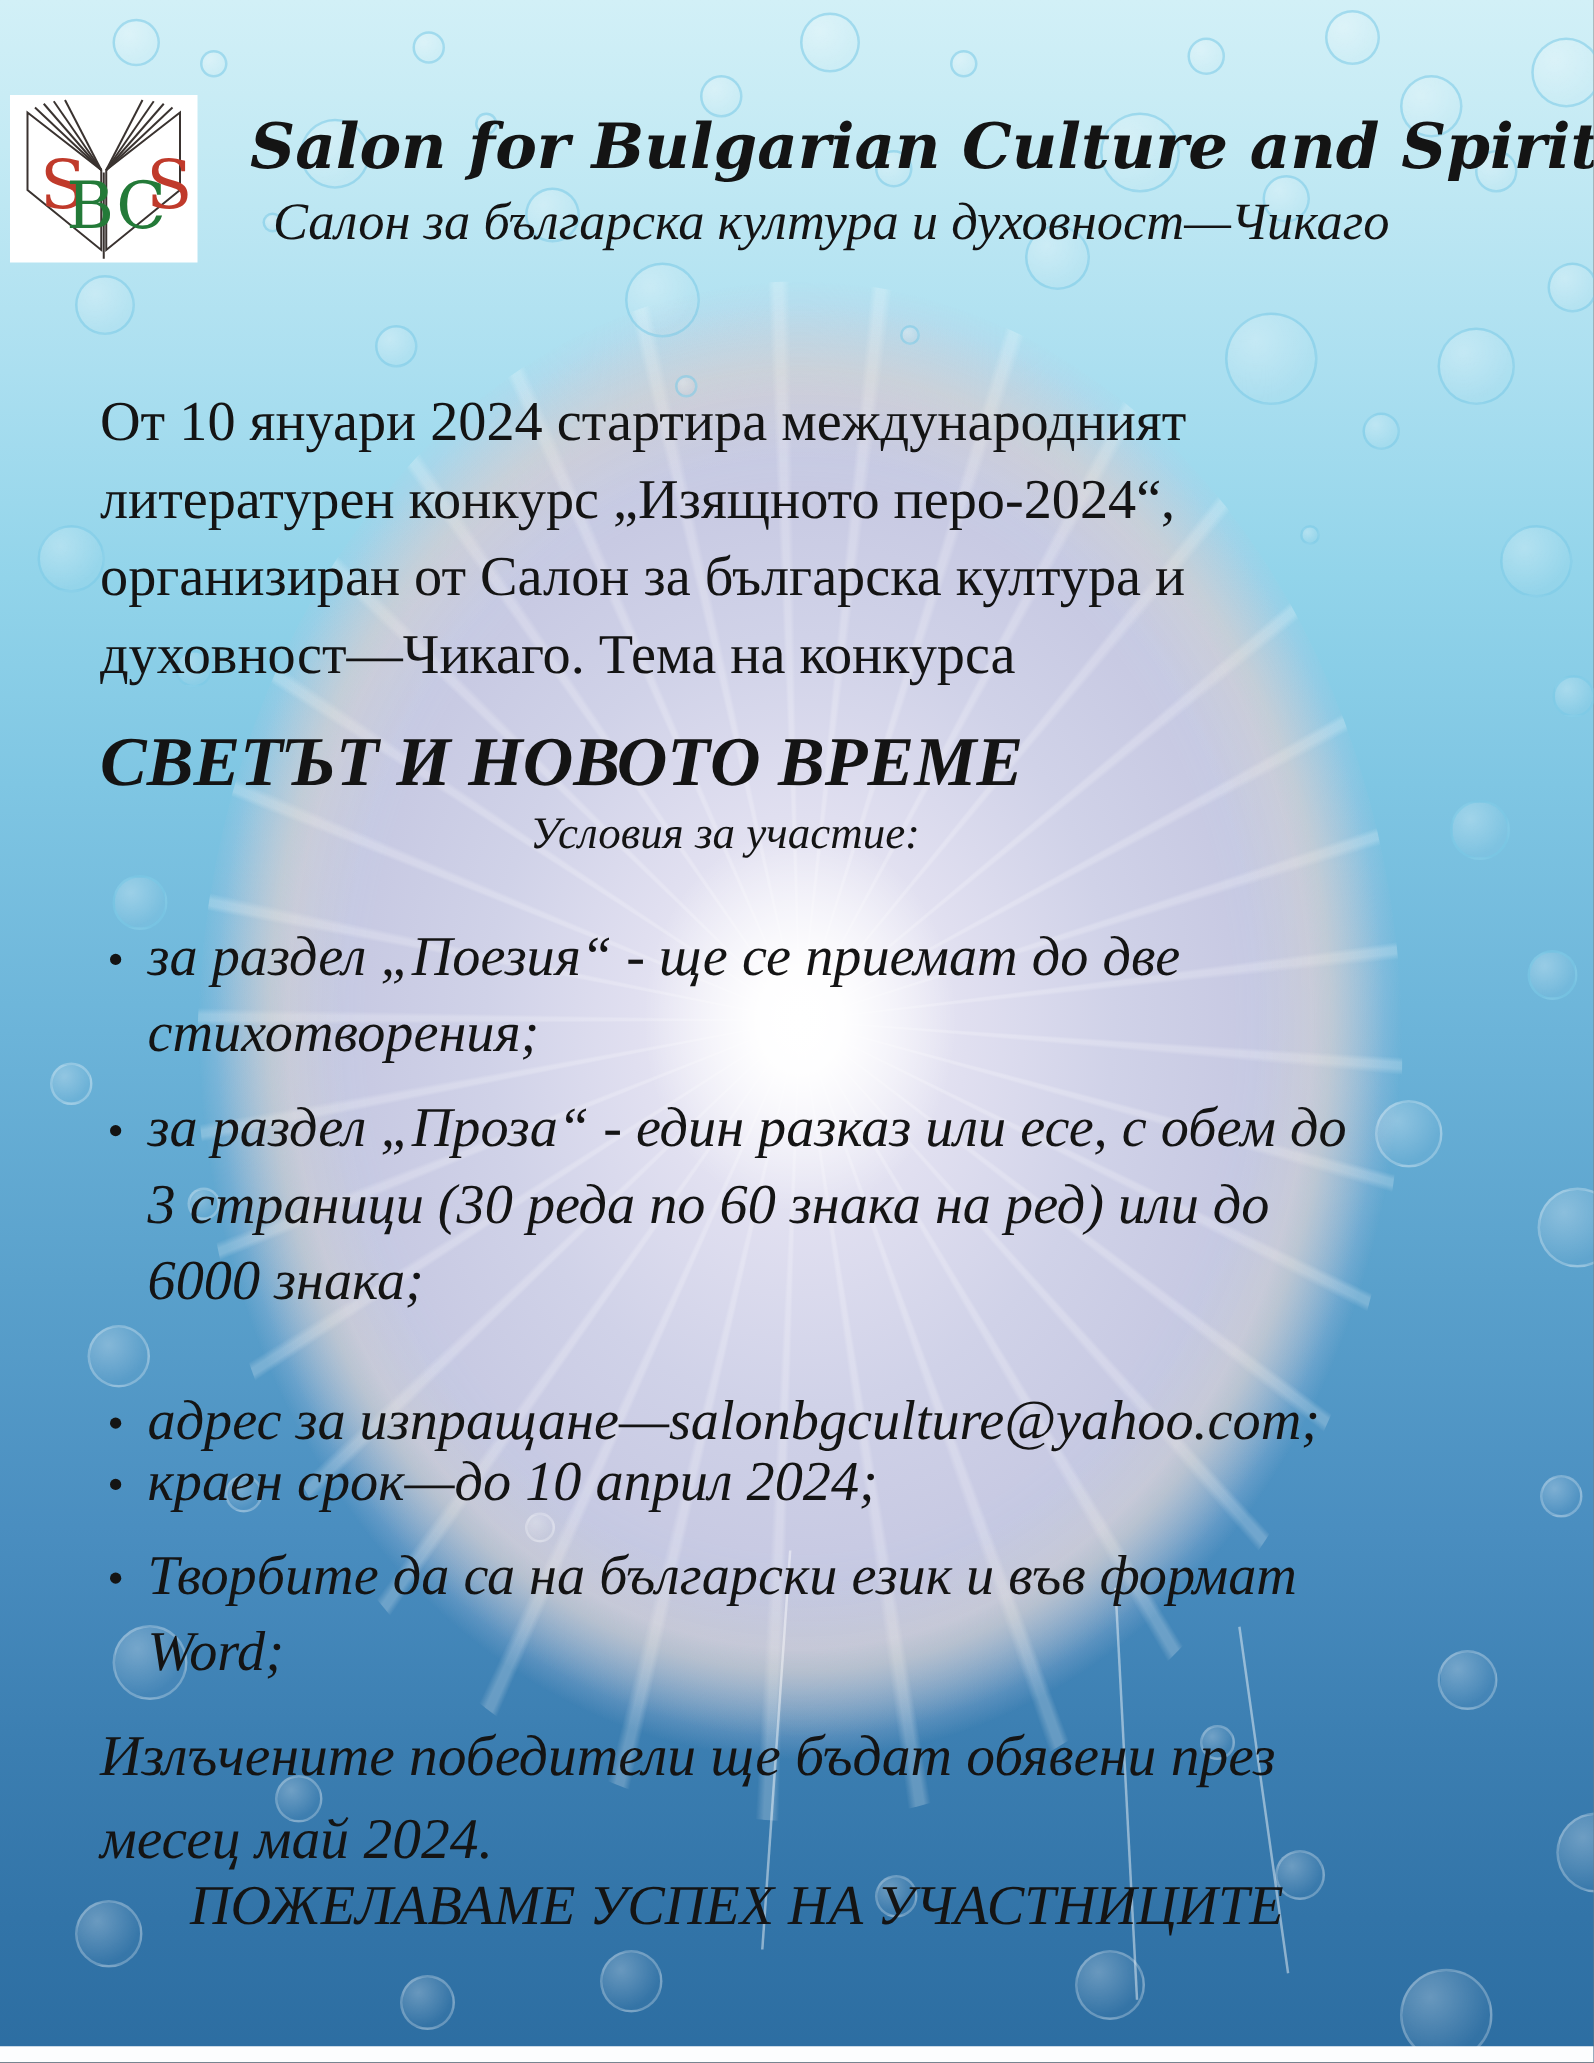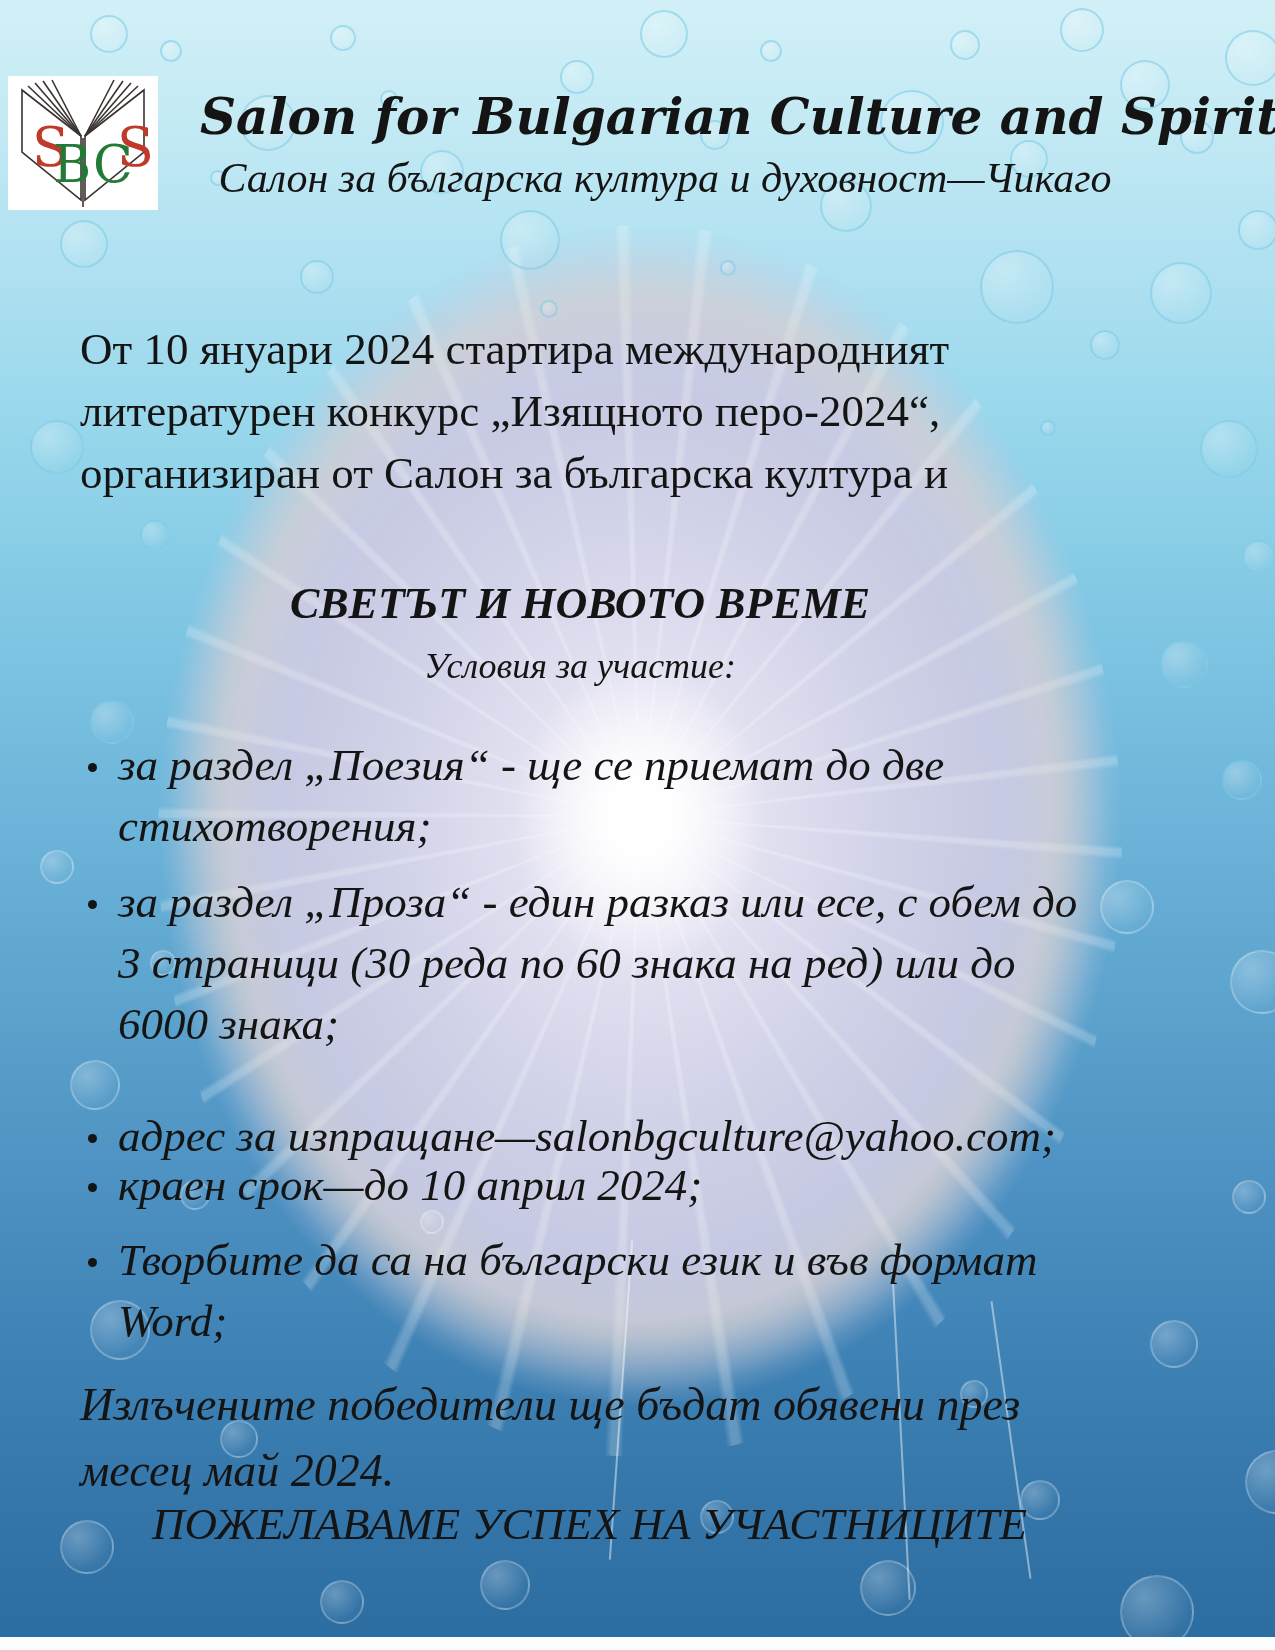--- a/index.html
+++ b/index.html
@@ -33,24 +33,24 @@
     position:absolute;left:200px;top:86px;width:920px;text-align:center;
     font-family:"DejaVu Serif","Liberation Serif",serif;
     font-style:italic;font-weight:bold;font-size:50px;line-height:62px;white-space:nowrap;
   }
   .title-bg{
     position:absolute;left:195px;top:152px;width:940px;text-align:center;
     font-style:italic;font-size:42px;line-height:52px;white-space:nowrap;
   }
   
   .line{white-space:nowrap;}
-  .intro{position:absolute;left:80px;top:318px;font-size:45px;line-height:62px;}
+  .intro{position:absolute;left:80px;top:306px;font-size:45px;line-height:62px;}
   .theme-title{
-    position:absolute;left:80px;top:578px;width:1000px;text-align:center;
-    font-weight:bold;font-style:italic;font-size:44px;white-space:nowrap;
+    position:absolute;left:80px;top:578px;width:1000px;
+    font-weight:bold;font-style:italic;font-size:56px;white-space:nowrap;
   }
   .cond-heading{
     position:absolute;left:80px;top:645px;width:1000px;text-align:center;
     font-style:italic;font-size:36px;white-space:nowrap;
   }
   .bullet{position:absolute;left:80px;padding-left:38px;font-style:italic;font-size:45px;line-height:61px;}
   .bullet .dot{
     position:absolute;left:8px;top:28px;width:9px;height:9px;border-radius:50%;background:#141414;
   }
   .b1{top:735px;} .b2{top:872px;} .b3{top:1078px;margin-top:28px;} .b4{top:1155px;} .b5{top:1230px;}
@@ -150,20 +150,21 @@
     </svg>
   </div>
 
   <div class="title-en">Salon for Bulgarian Culture and Spirit</div>
   <div class="title-bg">Салон за българска култура и духовност—Чикаго</div>
 
   <div class="intro">
     <div class="line">От 10 януари 2024 стартира международният</div>
     <div class="line">литературен конкурс „Изящното перо-2024“,</div>
     <div class="line">организиран от Салон за българска култура и</div>
+    <div class="line">духовност—Чикаго. Тема на конкурса</div>
   </div>
 
   <div class="theme-title">СВЕТЪТ И НОВОТО ВРЕМЕ</div>
   <div class="cond-heading">Условия за участие:</div>
 
   <div class="bullet b1">
     <span class="dot"></span>
     <div class="line">за раздел „Поезия“ - ще се приемат до две</div>
     <div class="line">стихотворения;</div>
   </div>

